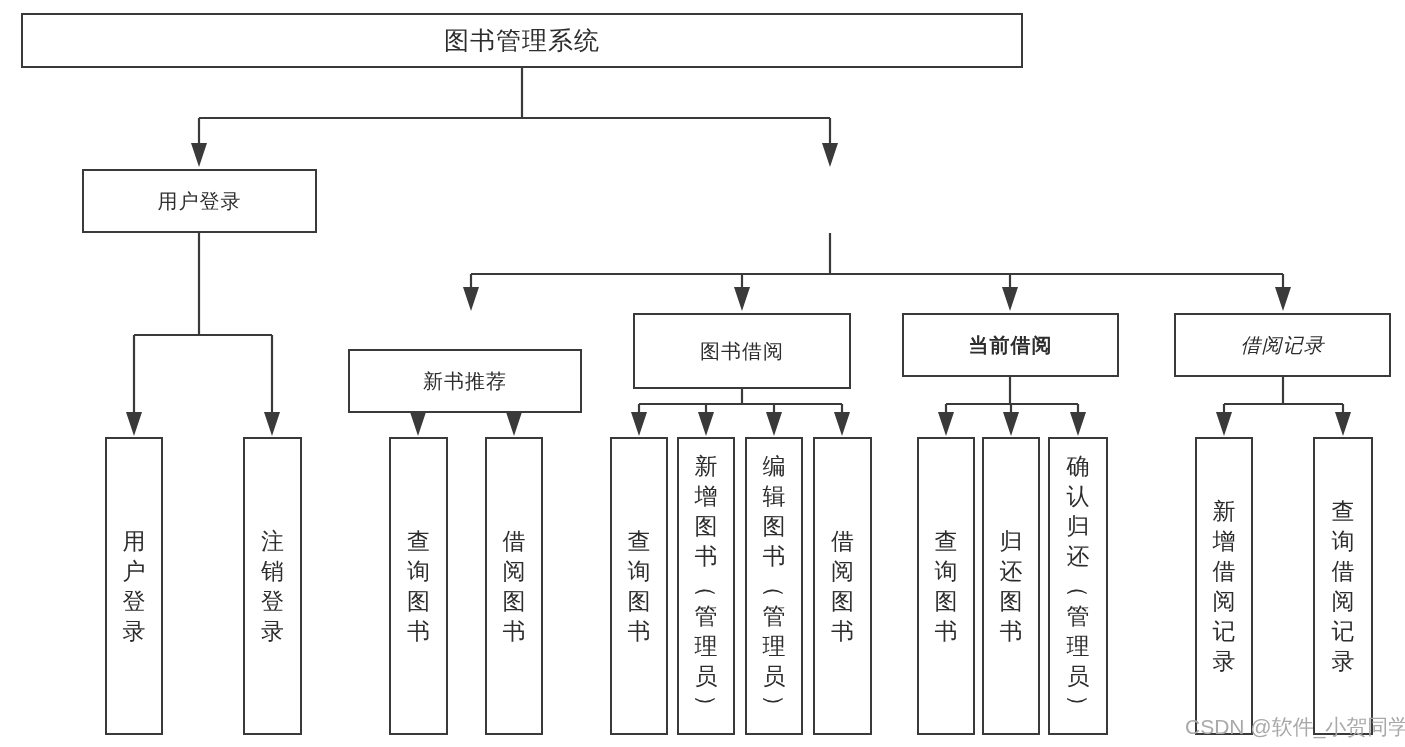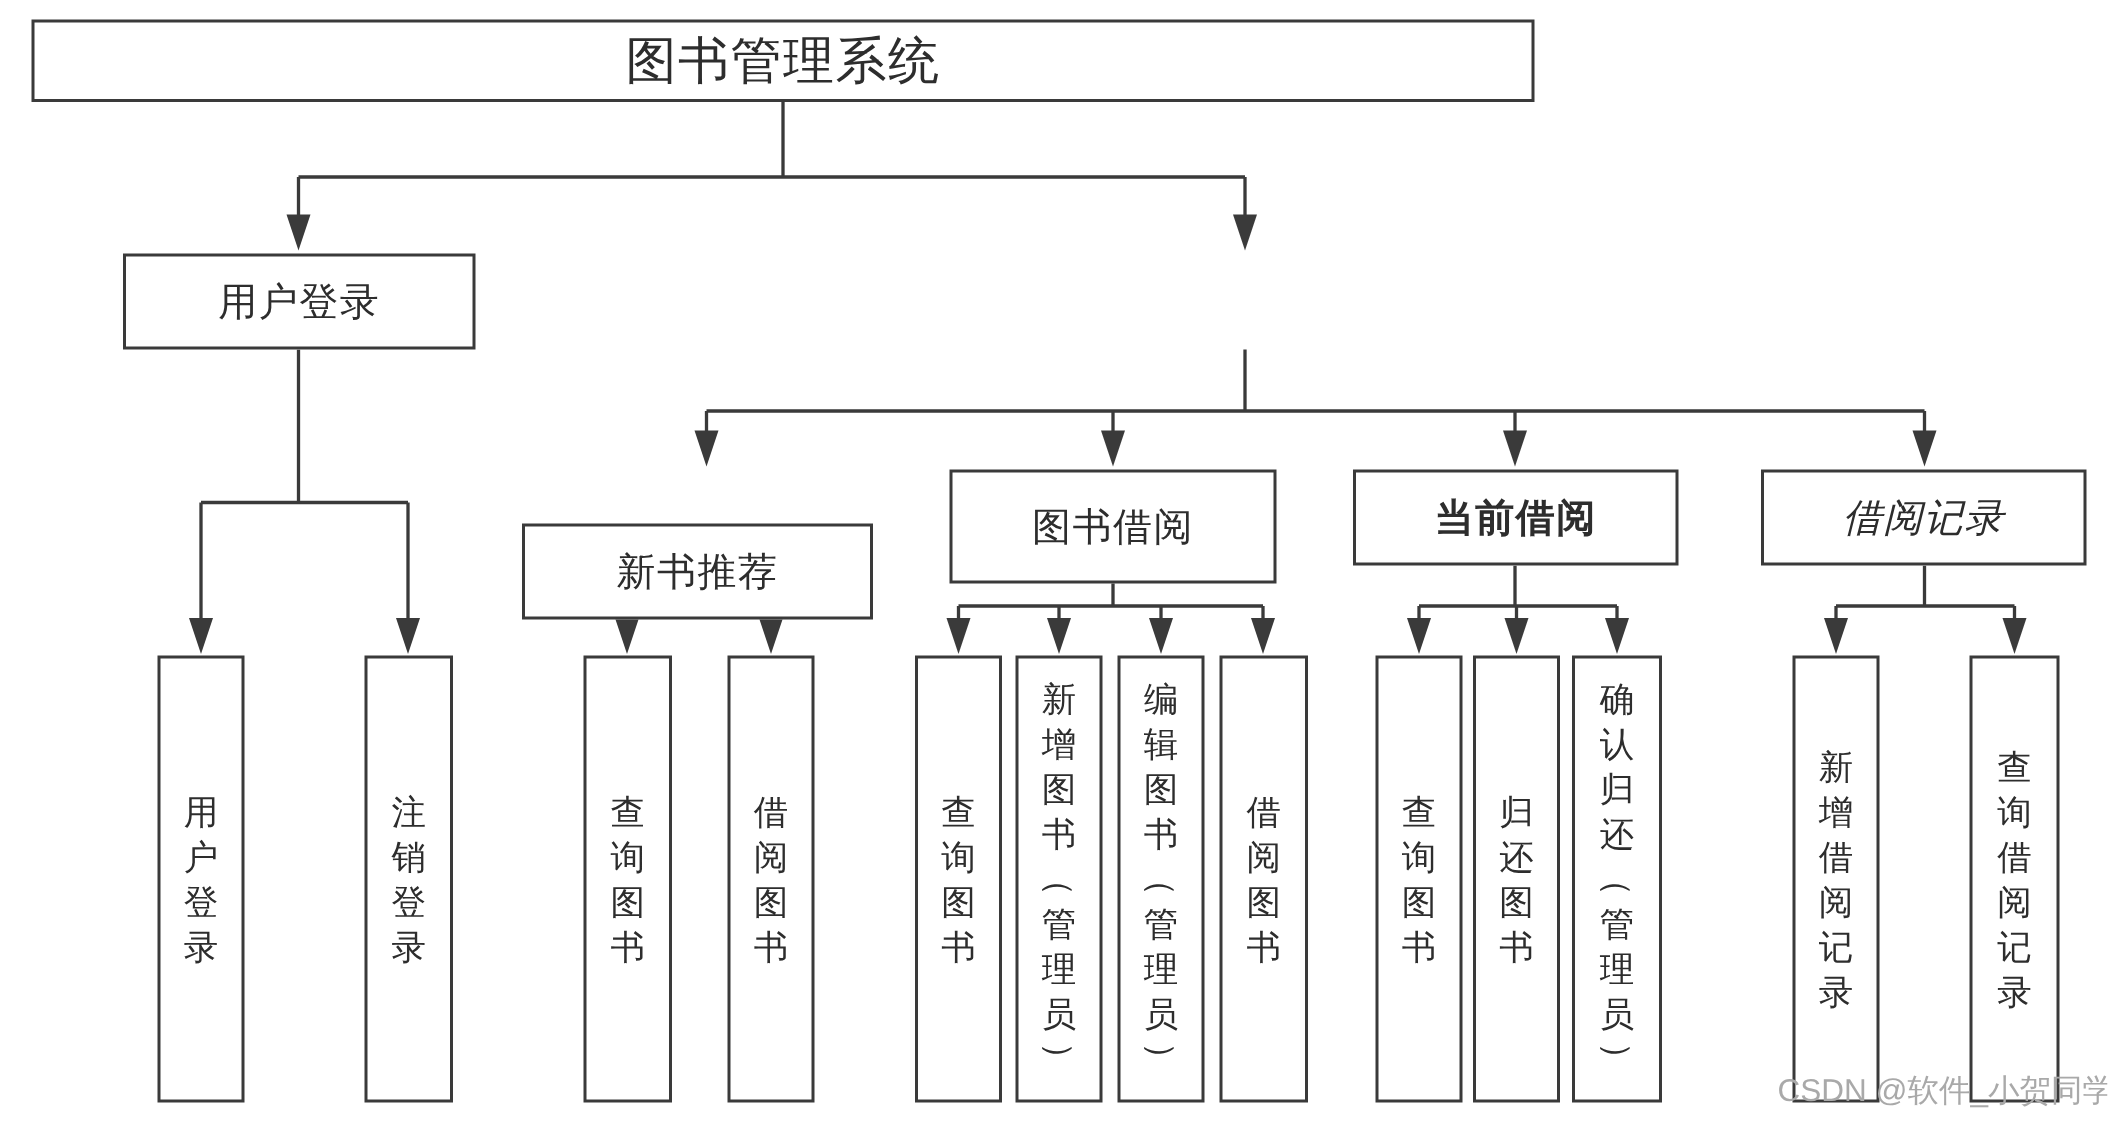--- a/index.html
+++ b/index.html
@@ -18,22 +18,22 @@
   #connectors{position:absolute;left:0;top:0;z-index:1;}
   #connectors path{stroke:var(--line);stroke-width:2.2;fill:none;}
   #connectors polygon{fill:var(--line);}
   .hbox{
     position:absolute;box-sizing:border-box;z-index:2;
     border:2px solid var(--border);background:#fff;
     display:flex;align-items:center;justify-content:center;
     color:var(--text);
   }
   .hbox.root{border-width:2px;}
-  .hbox .label{font-size:26px;letter-spacing:1px;}
-  .hbox.root .label{font-size:34px;}
+  .hbox .label{font-size:20px;letter-spacing:1px;}
+  .hbox.root .label{font-size:25px;}
   .vbox{
     position:absolute;box-sizing:border-box;z-index:2;
     border:2.5px solid var(--border);background:#fff;
     display:flex;align-items:center;justify-content:center;
     color:var(--text);top:437px;height:298px;
   }
   .vbox .label{
     display:flex;flex-direction:column;align-items:center;
     font-size:23px;
   }

